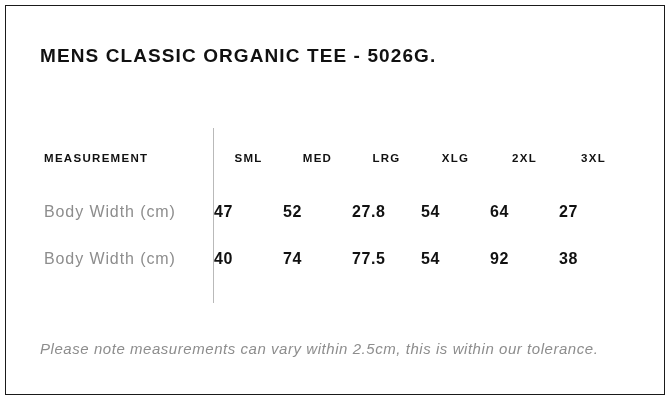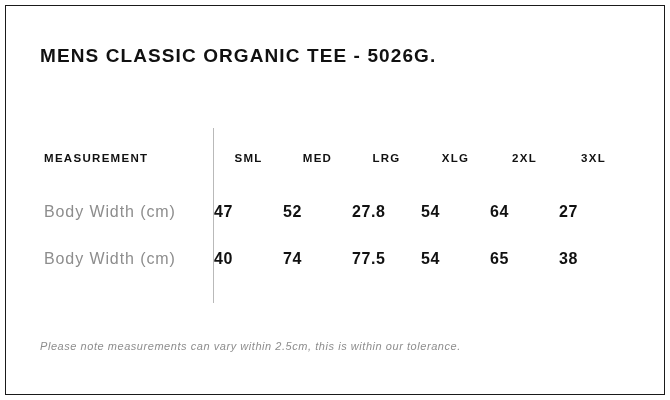--- a/index.html
+++ b/index.html
@@ -106,21 +106,21 @@
     left: 213px;
     top: 128px;
     width: 1px;
     height: 175px;
     background: #b9b9b9;
   }
   .note {
     position: absolute;
     left: 40px;
     top: 340px;
-    font-size: 11px;
+    font-size: 15px;
     font-style: italic;
     letter-spacing: 0.55px;
     color: #8d8d8d;
     white-space: nowrap;
   }
 </style>
 </head>
 <body>
 
 <div class="page">
@@ -163,21 +163,21 @@
             <td class="size-cell">54</td>
             <td class="size-cell">64</td>
             <td class="size-cell">27</td>
           </tr>
           <tr class="data-row">
             <td class="measure-cell">Body Width (cm)</td>
             <td class="size-cell">40</td>
             <td class="size-cell">74</td>
             <td class="size-cell">77.5</td>
             <td class="size-cell">54</td>
-            <td class="size-cell">65</td>
+            <td class="size-cell">92</td>
             <td class="size-cell">38</td>
           </tr>
         </tbody>
       </table>
     </div>
 
     <div class="note">Please note measurements can vary within 2.5cm, this is within our tolerance.</div>
 
   </div>
 </div>

